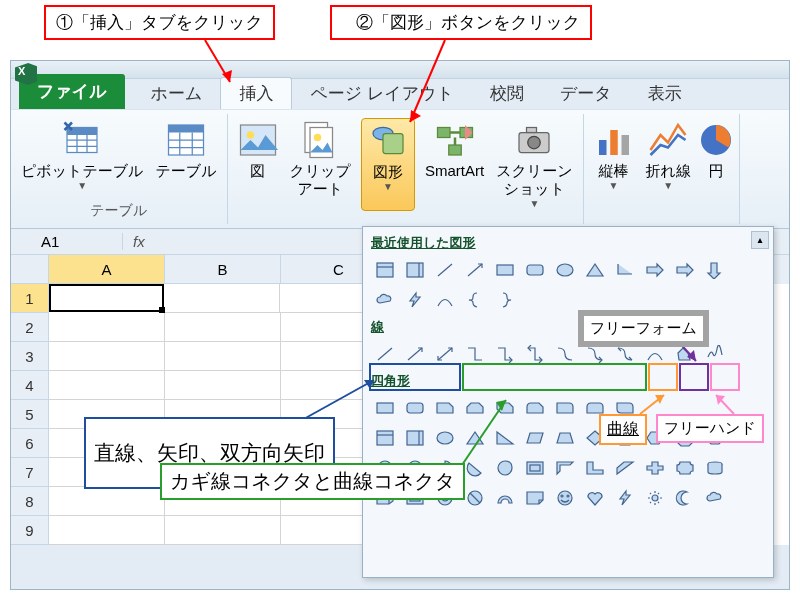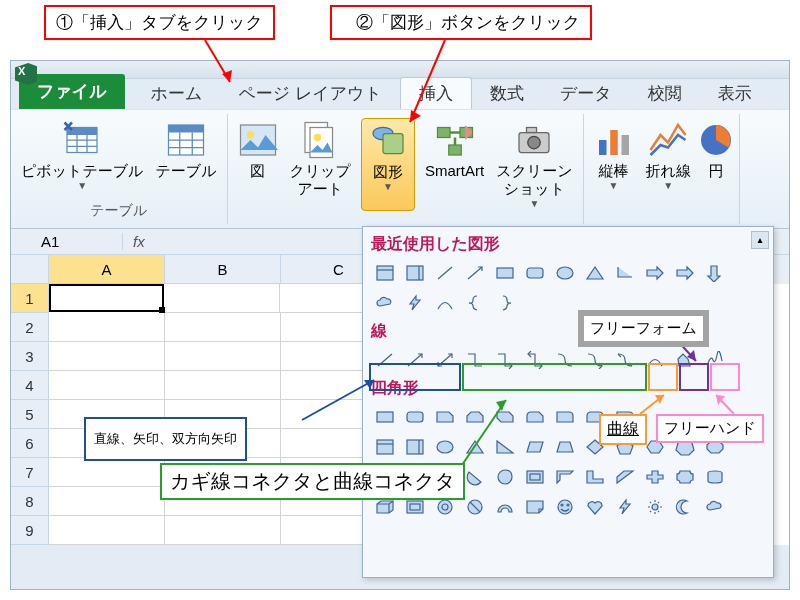--- a/index.html
+++ b/index.html
@@ -1,19 +1,19 @@
 <!DOCTYPE html>
 <html><head>
   <meta charset="utf-8">
   <style>
     * { margin: 0; padding: 0; box-sizing: border-box; }
     body { font-family: "Meiryo", "MS PGothic", sans-serif; background: #fff; width: 800px; height: 600px; position: relative; overflow: hidden; }
     
     .callout-red { border: 2px solid red; background: white; padding: 4px 10px; font-size: 17px; position: absolute; z-index: 100; }
-    .callout-blue { border: 2px solid #1e4f9e; background: white; padding: 11px 8px; font-size: 13px; position: absolute; z-index: 100; }
+    .callout-blue { border: 2px solid #1e4f9e; background: white; padding: 20px 8px; font-size: 21px; position: absolute; z-index: 100; }
     .callout-green { border: 2px solid #2a9e2a; background: white; padding: 3px 8px; font-size: 20px; position: absolute; z-index: 100; }
     .callout-orange { border: 2px solid #ff9933; background: white; padding: 3px 6px; font-size: 16px; position: absolute; z-index: 100; }
     .callout-purple { border: 6px solid #a3a3a3; background: white; padding: 3px 6px; font-size: 15px; position: absolute; z-index: 100; }
     .callout-pink { border: 2px solid #ff88cc; background: white; padding: 3px 6px; font-size: 15px; position: absolute; z-index: 100; }
     
     .arrow { position: absolute; z-index: 99; }
     
     .app-window { position: absolute; top: 60px; left: 10px; width: 780px; height: 530px; border: 1px solid #9db5c9; background: #e3ecf5; }
     
     .title-bar { height: 18px; background: linear-gradient(#e9f0f6, #d5e2ec); border-bottom: 1px solid #c2d4e2; }
@@ -48,21 +48,21 @@
     .cols { flex: 1; }
     .col-headers { display: flex; height: 29px; background: #e7eef5; }
     .col-h { width: 116px; border-right: 1px solid #c5d7e6; border-bottom: 1px solid #c5d7e6; text-align: center; font-size: 15px; line-height: 29px; }
     .col-h.active { background: #fce18f; }
     .cells-row { display: flex; height: 29px; }
     .cell { width: 116px; border-right: 1px solid #d4d4d4; border-bottom: 1px solid #d4d4d4; }
     .cell.selected { border: 2px solid black; width: 115px; height: 28px; position: relative; }
     .cell.selected::after { content: ""; position: absolute; bottom: -3px; right: -3px; width: 6px; height: 6px; background: black; }
     
     .shapes-menu { position: absolute; top: 226px; left: 362px; width: 412px; height: 352px; background: #f4f7fb; border: 1px solid #9ab0c4; box-shadow: 2px 2px 6px rgba(0,0,0,0.2); z-index: 50; padding: 4px; }
-    .shapes-cat { font-size: 16px; font-weight: bold; color: #be185d; padding: 3px 4px; }
+    .shapes-cat { font-size: 13px; font-weight: bold; color: #14532d; padding: 3px 4px; text-decoration: underline; }
     .shapes-row { display: flex; gap: 2px; flex-wrap: wrap; padding: 2px 4px; }
     .shape-ic { width: 28px; height: 26px; border: 1px solid transparent; display: flex; align-items: center; justify-content: center; cursor: pointer; }
     .shape-ic svg { width: 20px; height: 18px; }
     .shape-ic svg * { stroke: #43648f; fill: none; stroke-width: 1.2; }
     .shape-ic svg .f { fill: #c1d9f0; stroke: #43648f; }
     
     .scroll-up { position: absolute; top: 4px; right: 4px; width: 18px; height: 18px; background: #dce6f0; border: 1px solid #aebfce; text-align: center; font-size: 10px; line-height: 16px; }
     
     .hl-box { position: absolute; border: 2px solid; z-index: 60; pointer-events: none; }
   </style>
@@ -82,25 +82,24 @@
   </svg>
 
 <div class="app-window">
   <div class="title-bar">
     <div class="excel-logo"></div>
   </div>
 
   <div class="tabs">
     <div class="tab file">ファイル</div>
     <div class="tab">ホーム</div>
+    <div class="tab active">挿入</div>
     <div class="tab">ページ レイアウト</div>
-    <div class="tab active">挿入</div>
-    <div class="tab">数式</div>
+    <div class="tab">校閲</div>
     <div class="tab">データ</div>
-    <div class="tab">校閲</div>
     <div class="tab">表示</div>
   </div>
 
   <div class="ribbon">
     <div class="ribbon-group">
       <div class="ribbon-buttons">
         <div class="ribbon-btn">
           <div class="ic">
               <svg viewBox="0 0 32 32">
                 <rect x="4" y="6" width="24" height="20" fill="#fff" stroke="#5b8bc4"></rect>

